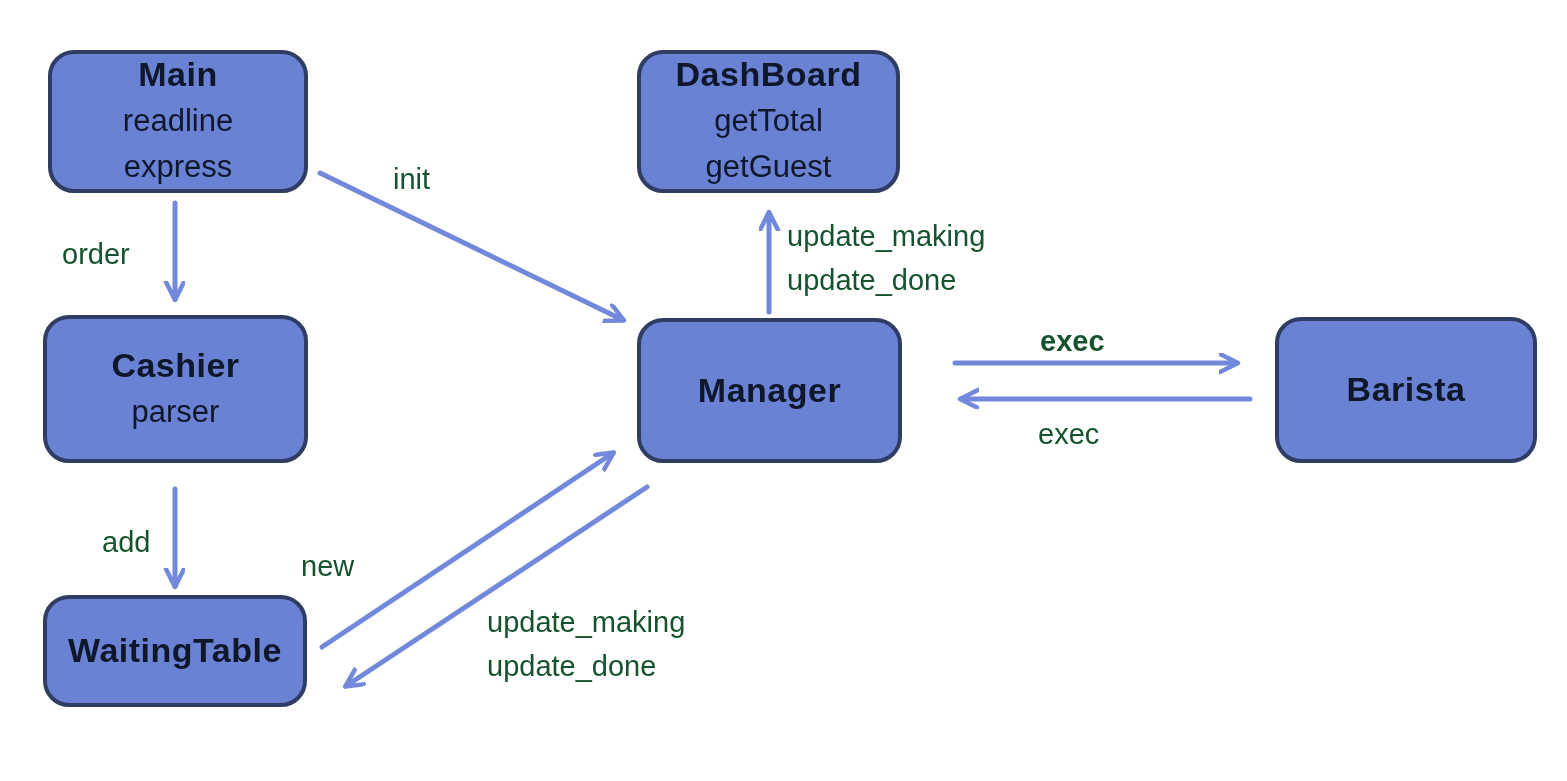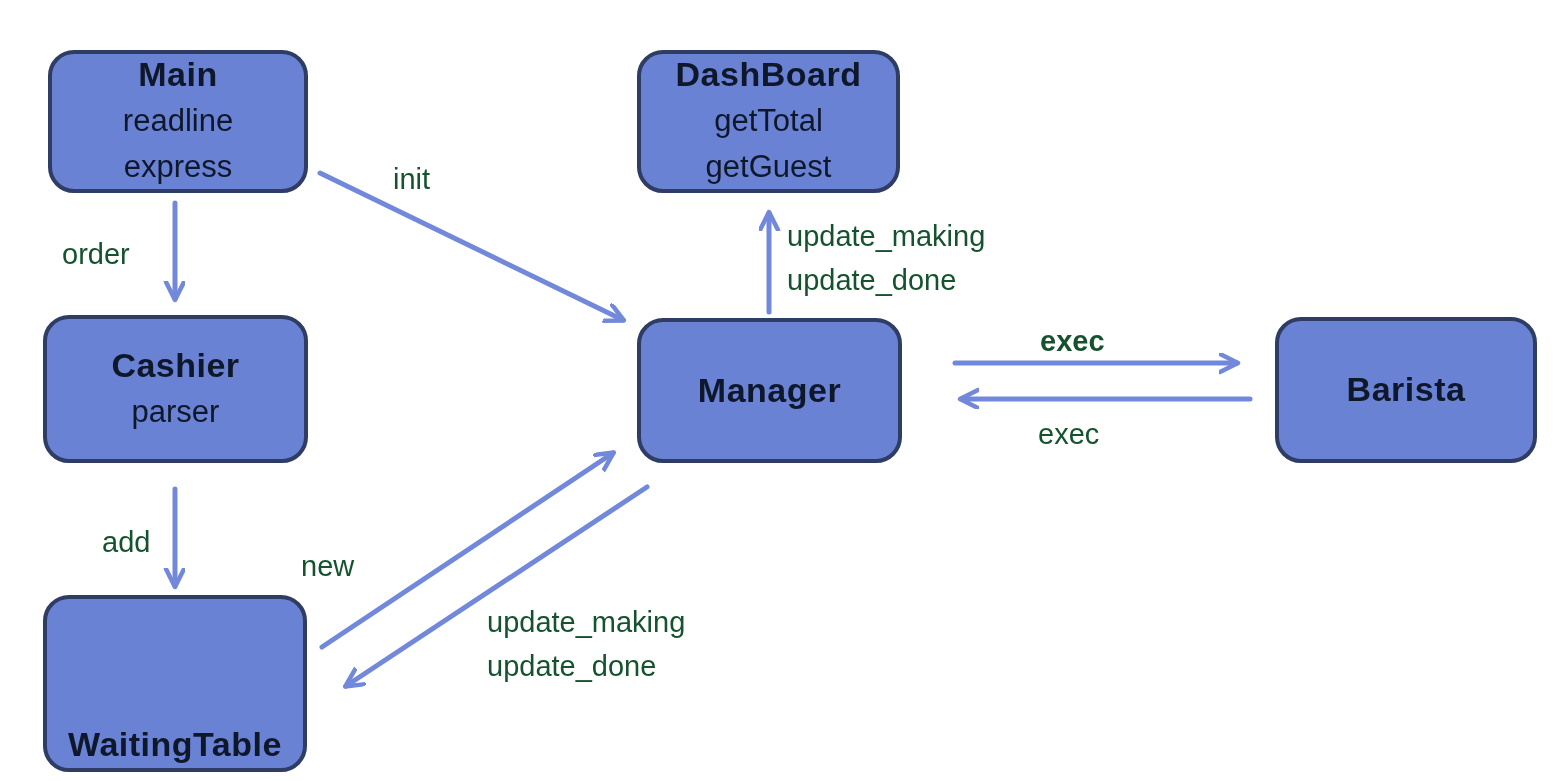--- a/index.html
+++ b/index.html
@@ -74,21 +74,21 @@
     <div class="node-title">Main</div>
     <div class="node-line">readline</div>
     <div class="node-line">express</div>
   </div>
 
   <div class="node" style="left:43px; top:315px; width:265px; height:148px;">
     <div class="node-title">Cashier</div>
     <div class="node-line">parser</div>
   </div>
 
-  <div class="node" style="left:43px; top:595px; width:264px; height:177px;justify-content:flex-end;">
+  <div class="node" style="left:43px; top:595px; width:264px; height:112px;">
     <div class="node-title">WaitingTable</div>
   </div>
 
   <div class="node" style="left:637px; top:50px; width:263px; height:143px;">
     <div class="node-title">DashBoard</div>
     <div class="node-line">getTotal</div>
     <div class="node-line">getGuest</div>
   </div>
 
   <div class="node" style="left:637px; top:318px; width:265px; height:145px;">

